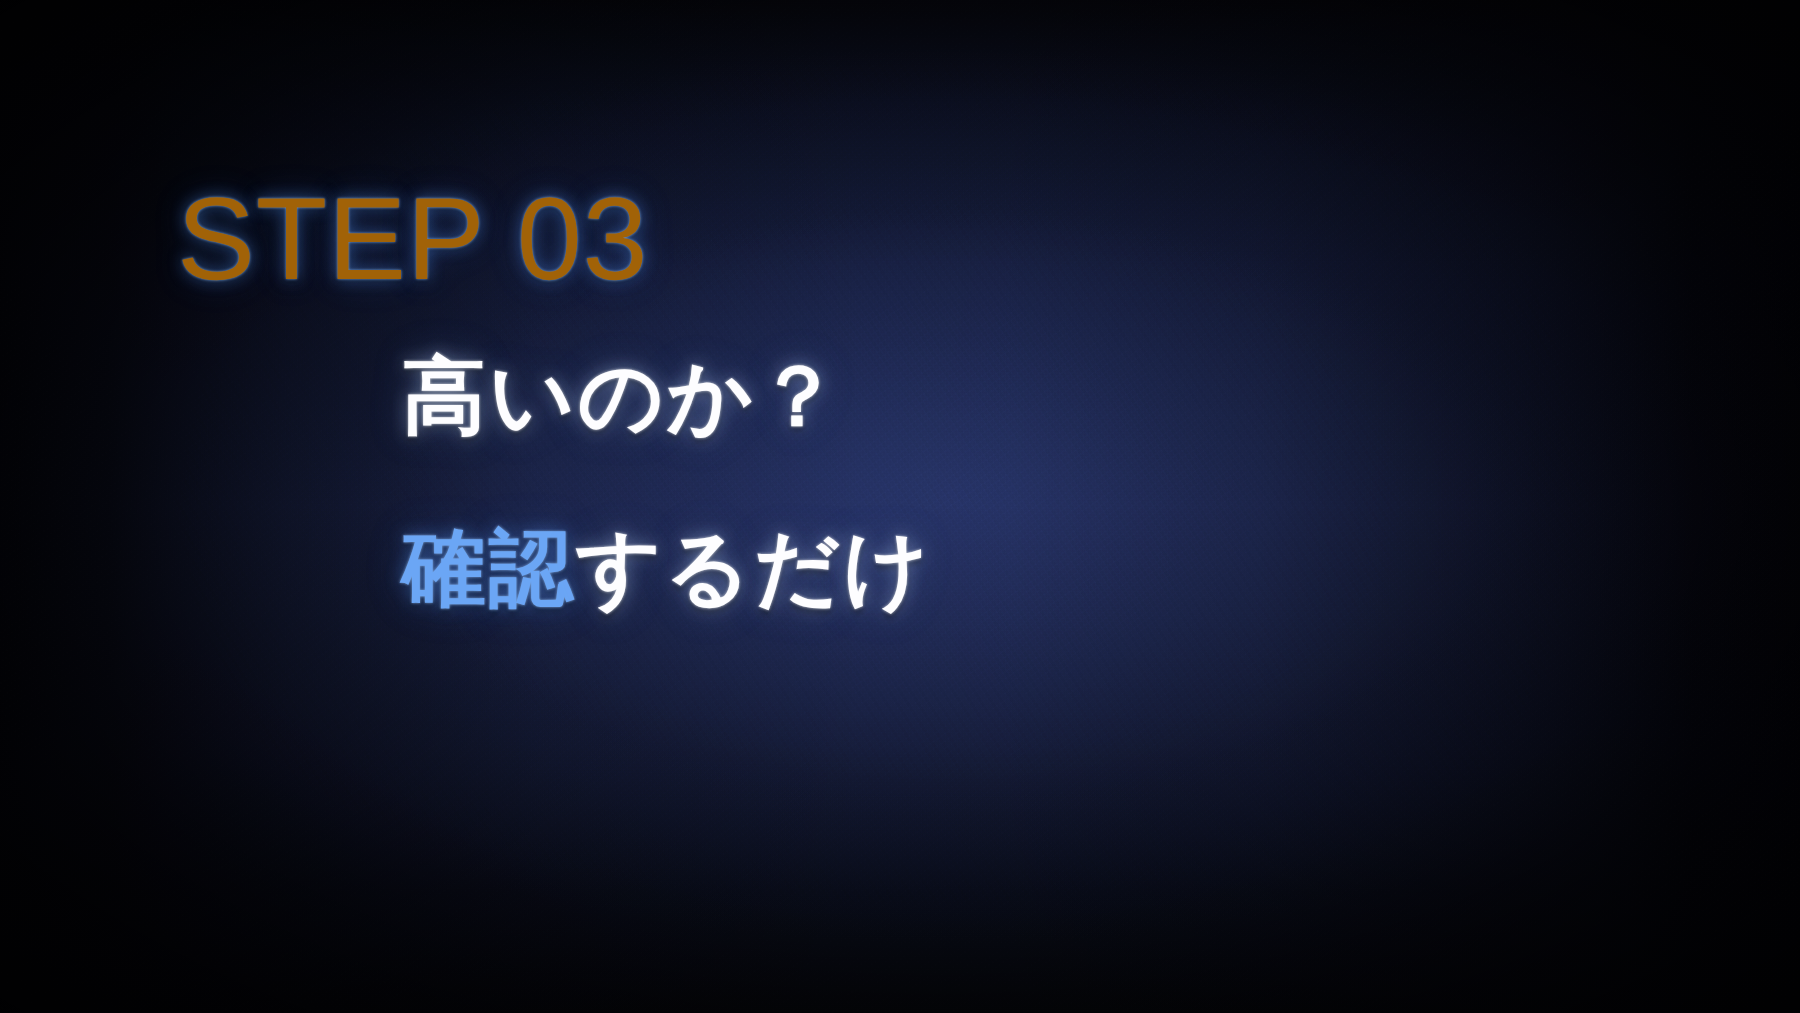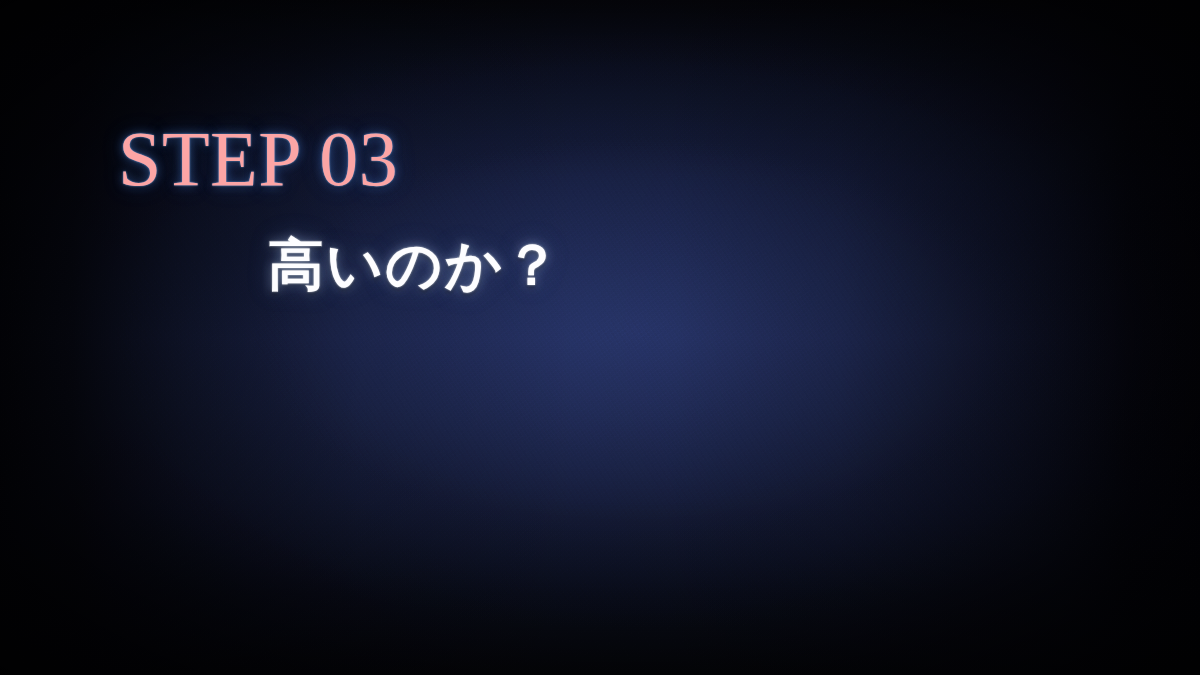--- a/index.html
+++ b/index.html
@@ -150,25 +150,25 @@
     position: absolute;
     white-space: nowrap;
     line-height: 1;
     font-weight: 700;
   }
 
   
   .step-line {
     left: 118px;
     top: 120px;
-    font-family: Liberation Serif, serif;
+    font-family: Liberation Sans, sans-serif;
     font-size: 78px;
     font-weight: 400;
     letter-spacing: 0.5px;
-    color: #fca5a5;
+    color: #a16207;
     text-shadow:
       0 0 2px rgba(140,190,255,0.80),
       0 0 10px rgba(80,140,230,0.50),
       0 0 22px rgba(50,100,200,0.32),
       0 2px 3px rgba(0,0,0,0.55);
   }
 
   
   .jp-line {
     left: 268px;
@@ -208,15 +208,16 @@
   <div class="bg-weave"></div>
   <div class="bg-vignette"></div>
   <div class="bg-grain"></div>
 
   <div class="content">
 
     <div class="line step-line">STEP 03</div>
 
     <div class="line jp-line jp-line-1 tx-white">高いのか？</div>
 
+    <div class="line jp-line jp-line-2"><span class="tx-blue">確認</span><span class="tx-white">するだけ</span></div>
 
   </div>
 </div>
 
 </body></html>

